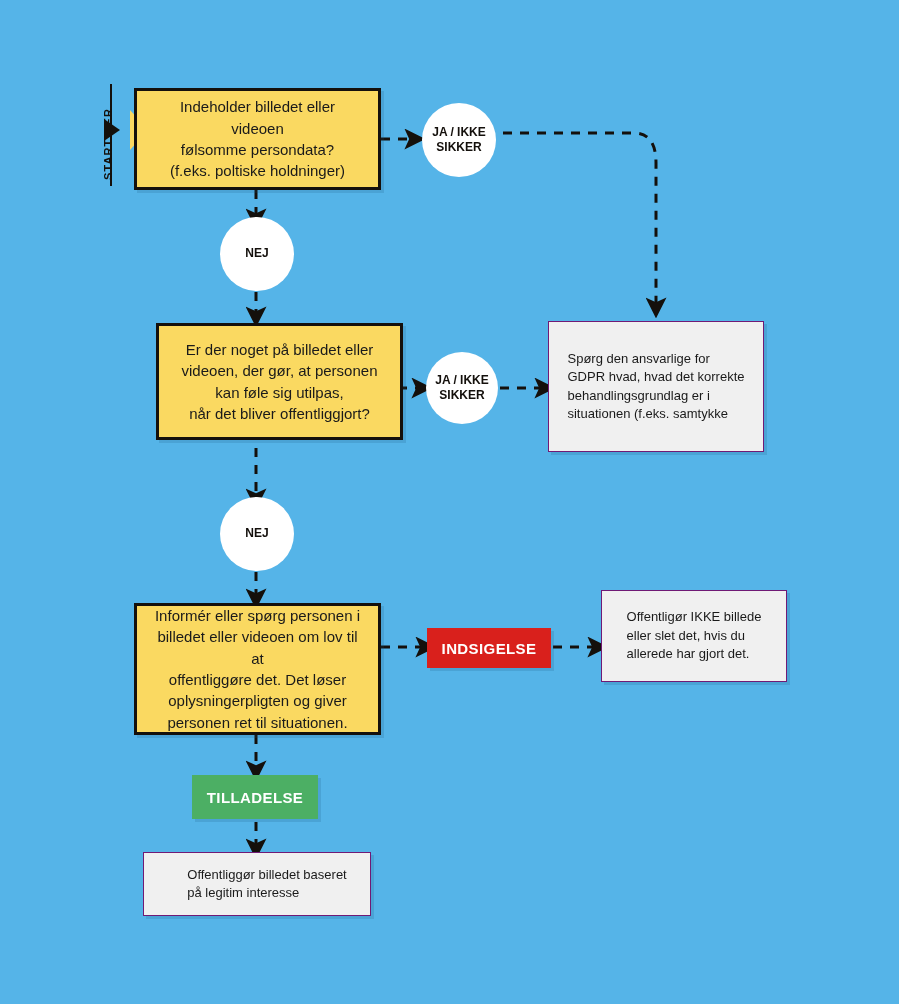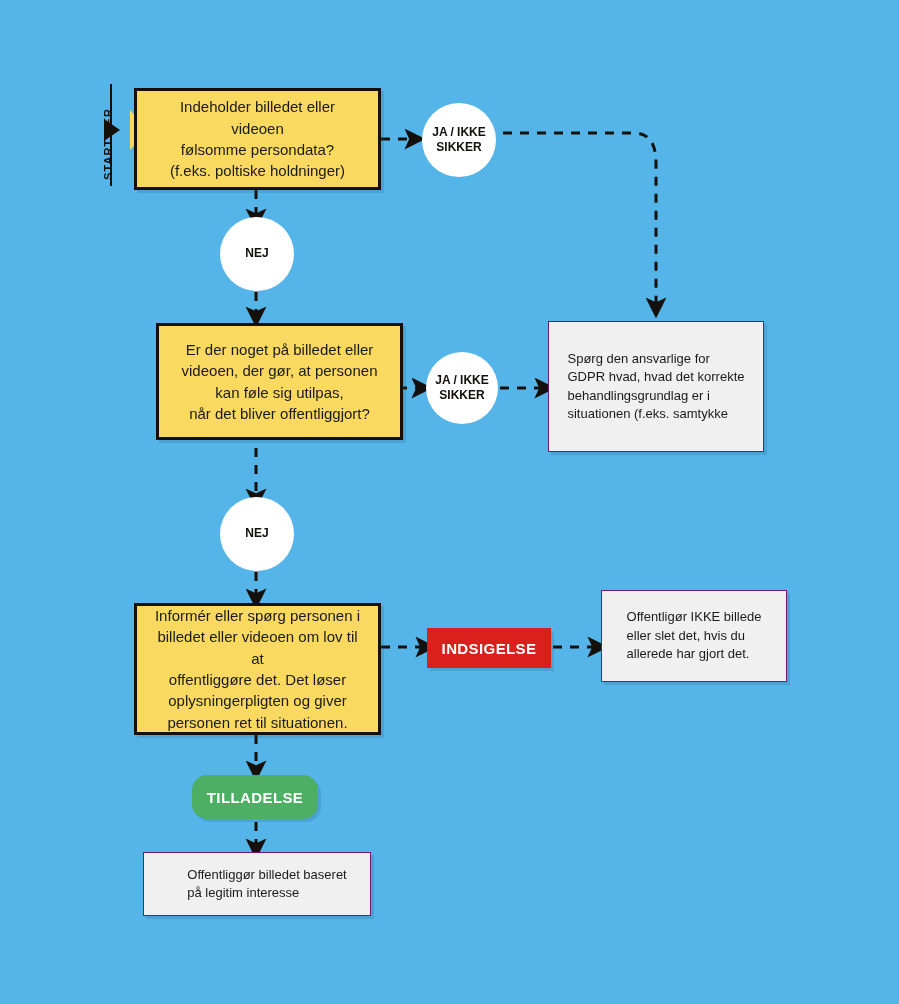--- a/index.html
+++ b/index.html
@@ -210,21 +210,21 @@
   </div>
 
   <div class="node box-grey" style="left:601px;top:582px;width:186px;height:92px;margin-top:8px;">
     <div>
       <div>Offentligør IKKE billede</div>
       <div>eller slet det, hvis du</div>
       <div>allerede har gjort det.</div>
     </div>
   </div>
 
-  <div class="node chip chip-green" style="left:192px;top:775px;width:126px;height:44px;border-radius:15px;">
+  <div class="node chip chip-green" style="left:192px;top:775px;width:126px;height:44px;">
     <span>TILLADELSE</span>
   </div>
 
   <div class="node box-grey" style="left:143px;top:852px;width:228px;height:64px;padding-left:32px;">
     <div>
       <div>Offentliggør billedet baseret</div>
       <div>på legitim interesse</div>
     </div>
   </div>
 

